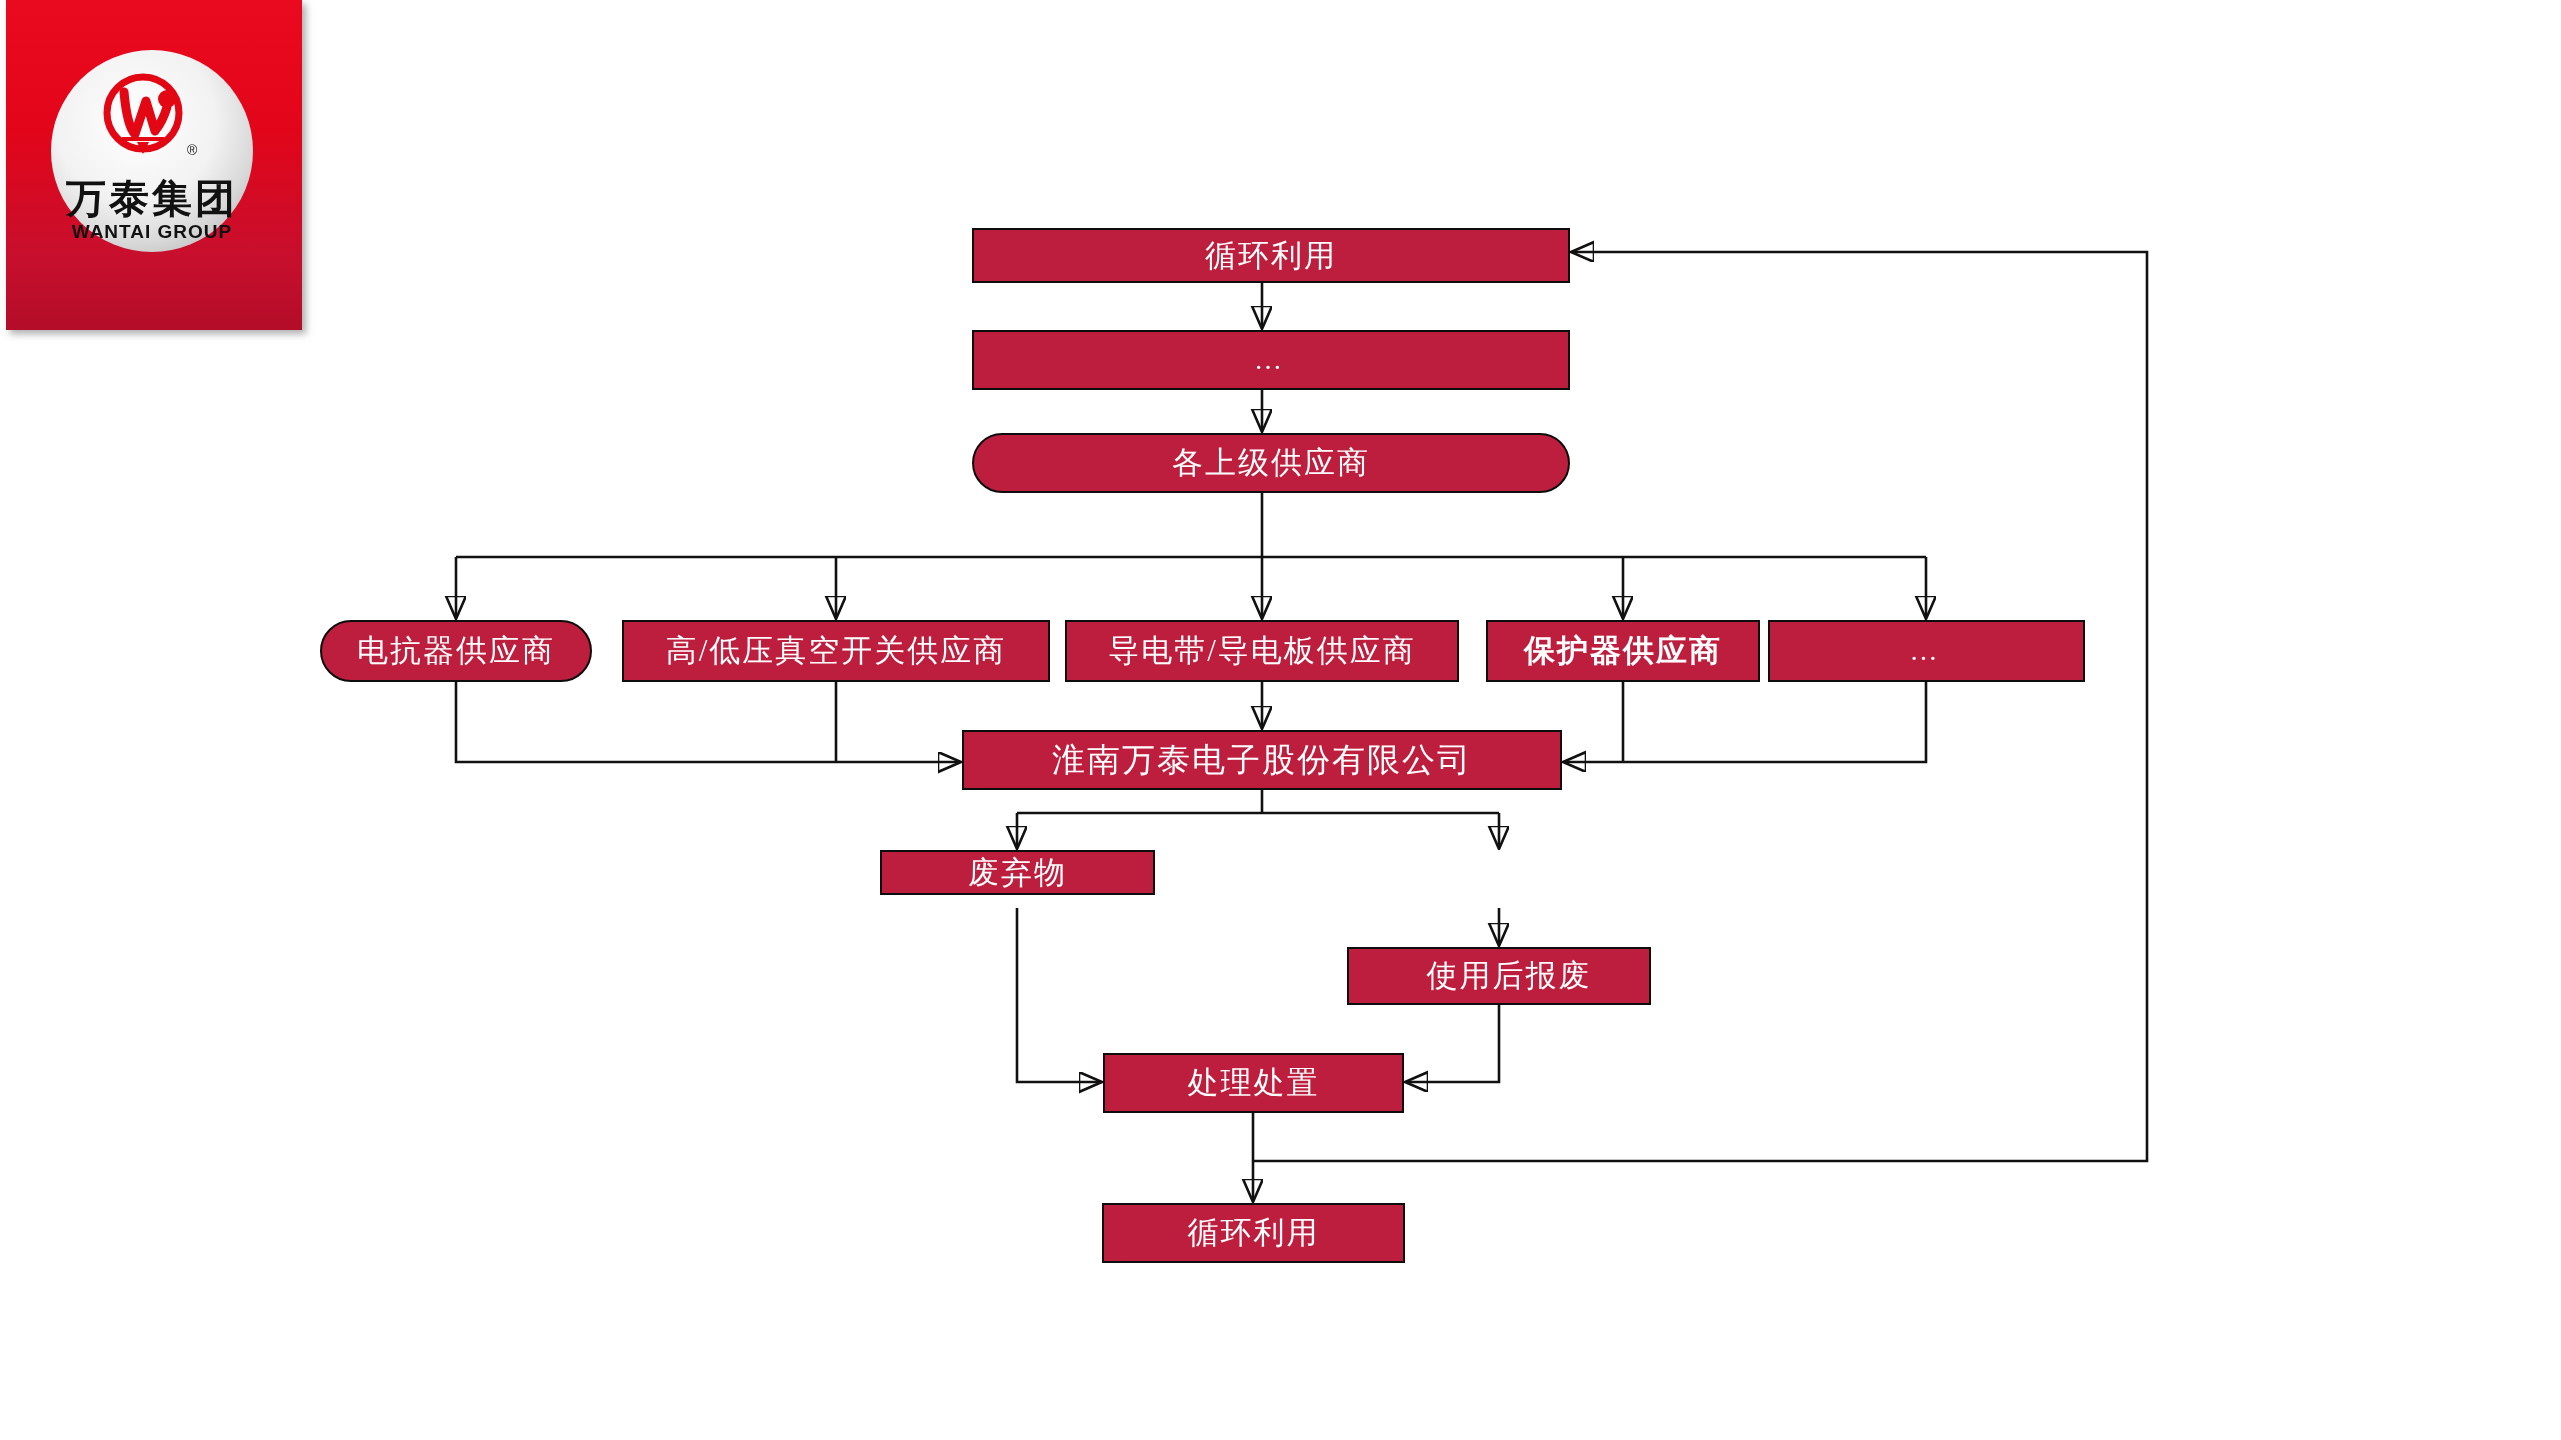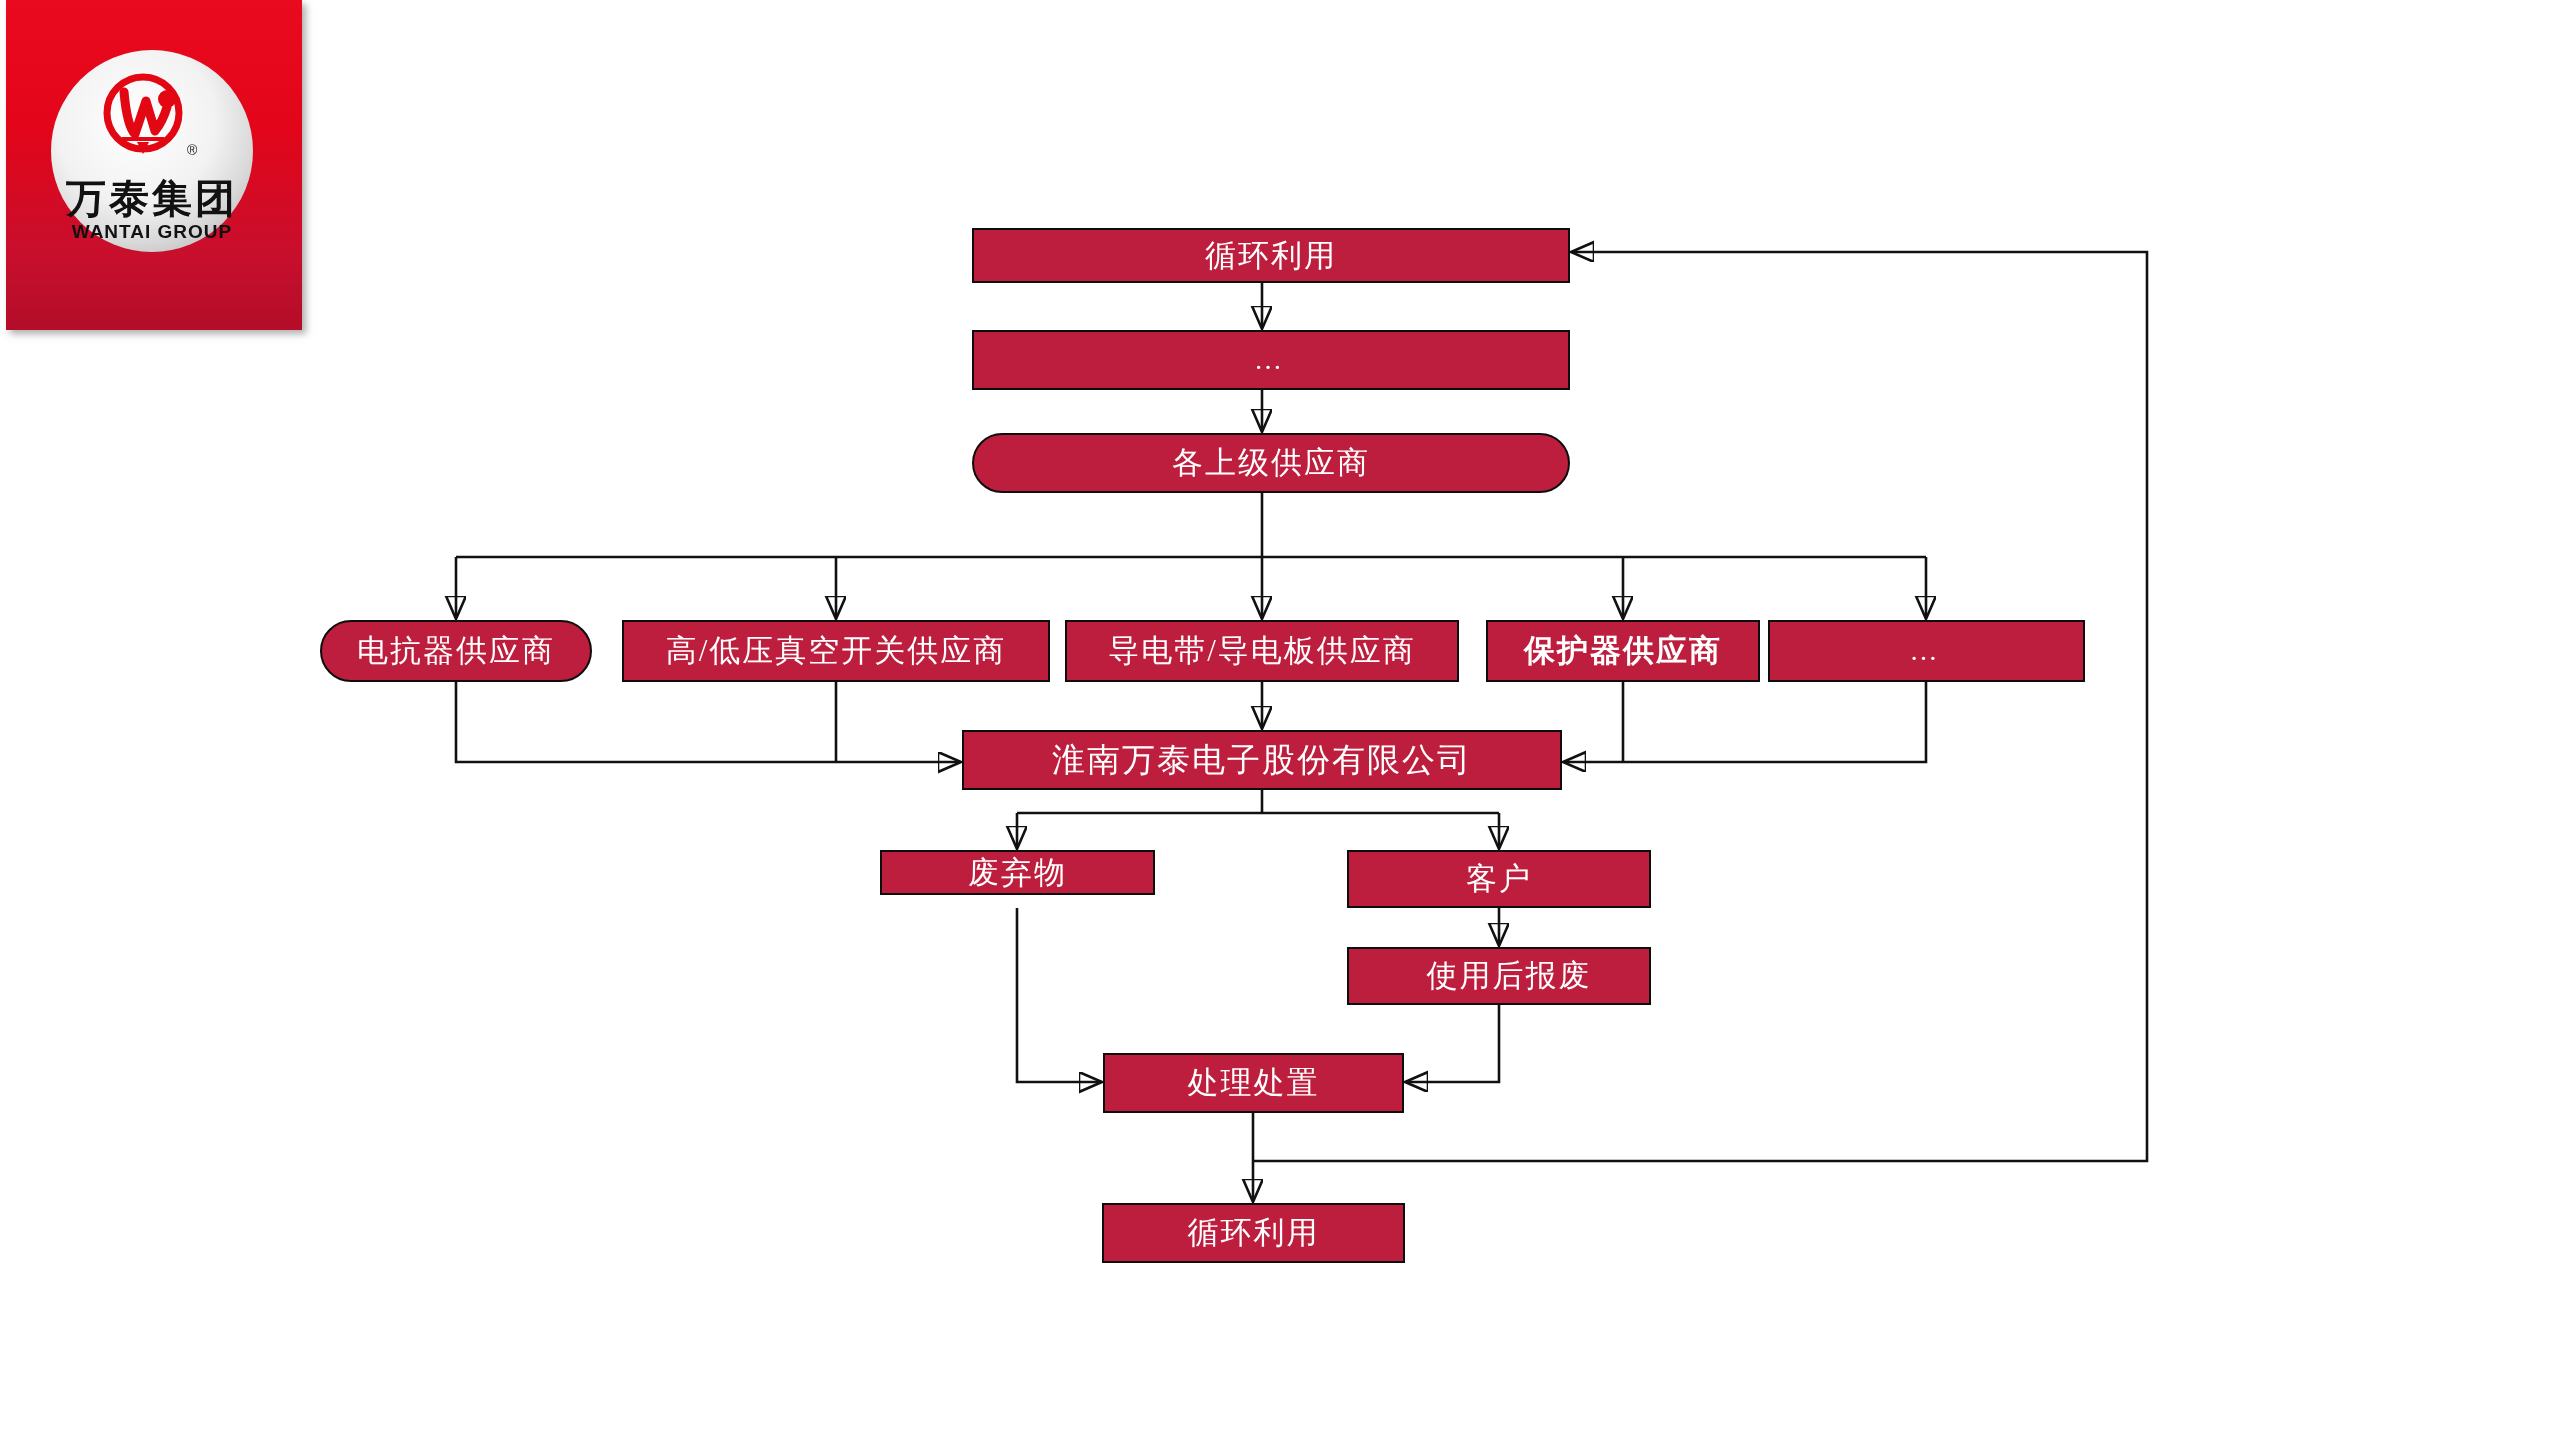--- a/index.html
+++ b/index.html
@@ -127,18 +127,17 @@
 
   <div class="fbox" id="b-reactor">电抗器供应商</div>
   <div class="fbox" id="b-switch">高/低压真空开关供应商</div>
   <div class="fbox" id="b-conduct">导电带/导电板供应商</div>
   <div class="fbox" id="b-protect">保护器供应商</div>
   <div class="fbox small-dots" id="b-supdots">…</div>
 
   <div class="fbox" id="b-company">淮南万泰电子股份有限公司</div>
 
   <div class="fbox" id="b-waste">废弃物</div>
-  <div class="fbox" id="b-customer">客户</div>
   <div class="fbox" id="b-scrap">使用后报废</div>
   <div class="fbox" id="b-disposal">处理处置</div>
   <div class="fbox" id="b-recycle">循环利用</div>
 
 </div>
 
 </body></html>

